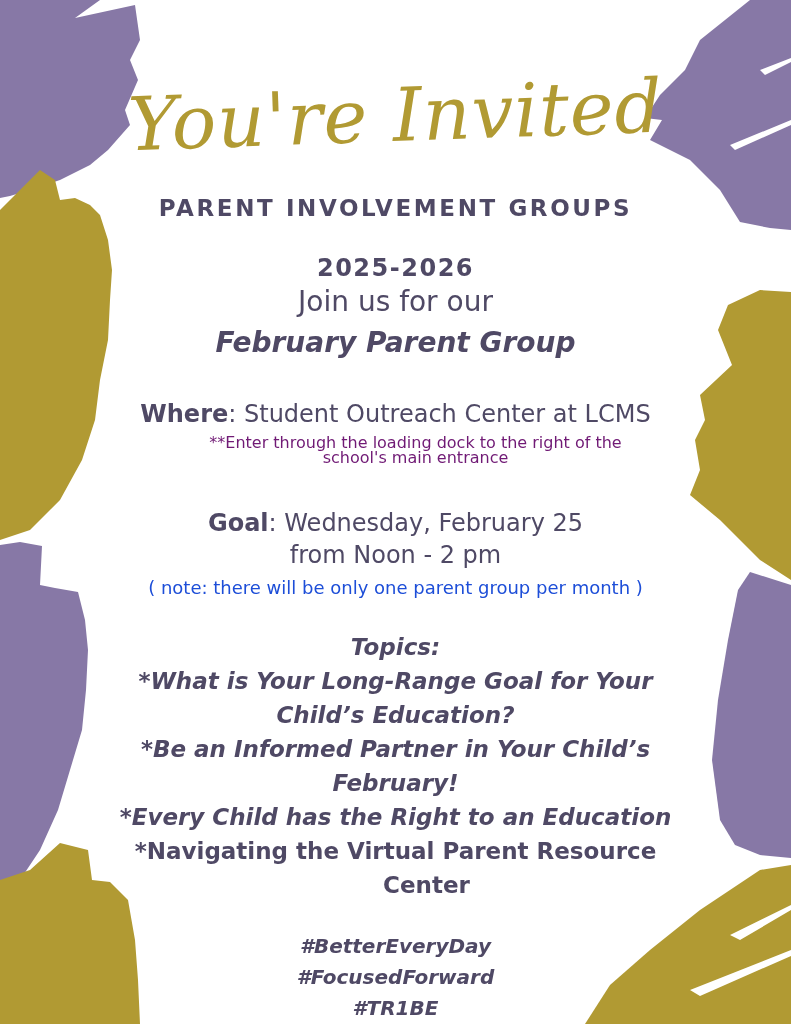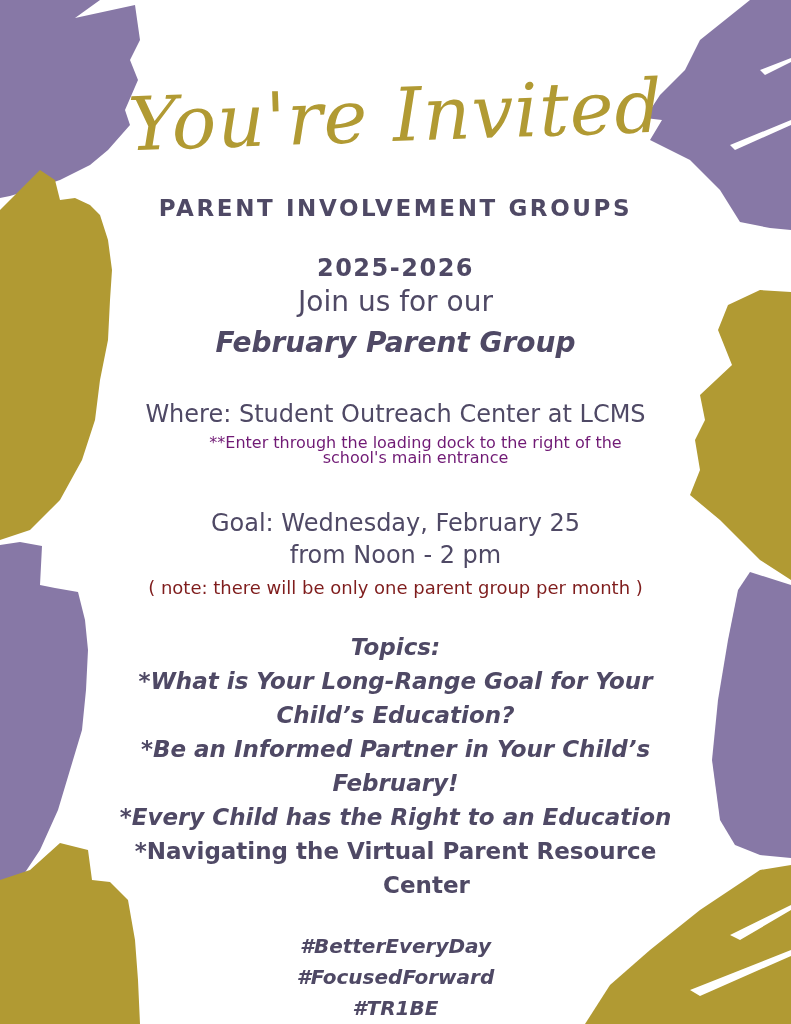--- a/index.html
+++ b/index.html
@@ -7,27 +7,27 @@
   .flyer { position: absolute; left: 0; top: 0; width: 791px; height: 1024px; }
   .deco { position: absolute; left: 0; top: 0; width: 791px; height: 1024px; }
   .content { position: absolute; left: 0; top: 0; width: 791px; height: 1024px; text-align: center; }
   .line { position: absolute; left: 0; width: 791px; text-align: center; white-space: nowrap; }
   .title { font-family: "DejaVu Serif", "Liberation Serif", serif; font-style: italic; font-size: 74px; color: #b19a33; top: 72px; letter-spacing: 1px; transform: rotate(-2deg); }
   .subtitle { top: 195px; font-size: 23px; font-weight: bold; letter-spacing: 2.6px; color: #4f4965; text-align: center; }
   .year { top: 254px; font-size: 24px; font-weight: bold; letter-spacing: 1.5px; color: #4f4965; }
   .join { top: 285px; font-size: 28px; color: #4f4965; }
   .month { top: 326px; font-size: 28px; font-weight: bold; font-style: italic; color: #4f4965; }
   .where { top: 400px; font-size: 24px; color: #4f4965; }
-  .where b, .when b { font-weight: normal; }
+  .where b, .when b { font-weight: bold; }
   .small { font-size: 16px; color: #701a75; padding-left: 20px; }
   .where-note1 { top: 433px; }
   .where-note2 { top: 448px; }
   .when { top: 509px; font-size: 24px; color: #4f4965; }
   .when2 { top: 541px; font-size: 24px; color: #4f4965; }
-  .note { top: 577px; font-size: 18px; color: #7f1d1d; }
+  .note { top: 577px; font-size: 18px; color: #1d4ed8; }
   .topics { font-size: 23px; font-weight: bold; font-style: italic; color: #4f4965; }
   .t0 { top: 634px; }
   .t1 { top: 668px; }
   .t2 { top: 702px; }
   .t3 { top: 736px; }
   .t4 { top: 770px; }
   .t5 { top: 804px; }
   .t6 { top: 838px; font-style: normal; }
   .t7 { top: 872px; font-style: normal; padding-left: 31px; }
   .tag { font-size: 20px; font-weight: bold; font-style: italic; color: #4f4965; }

